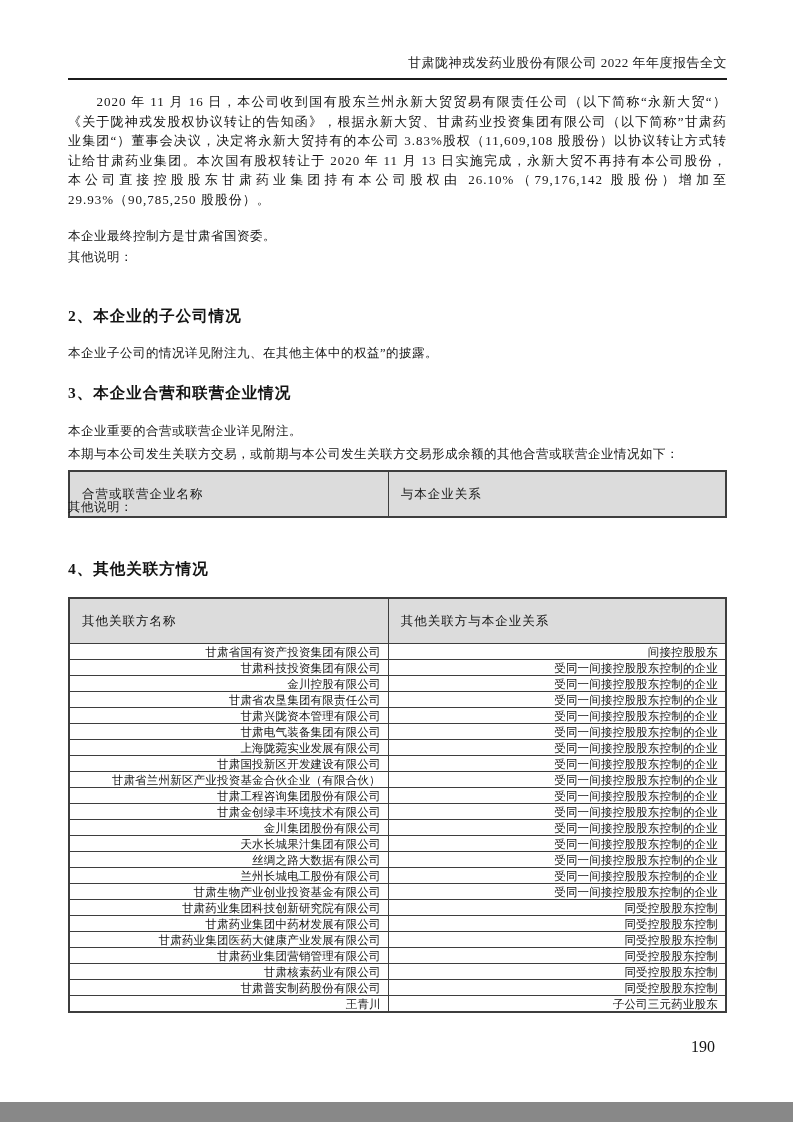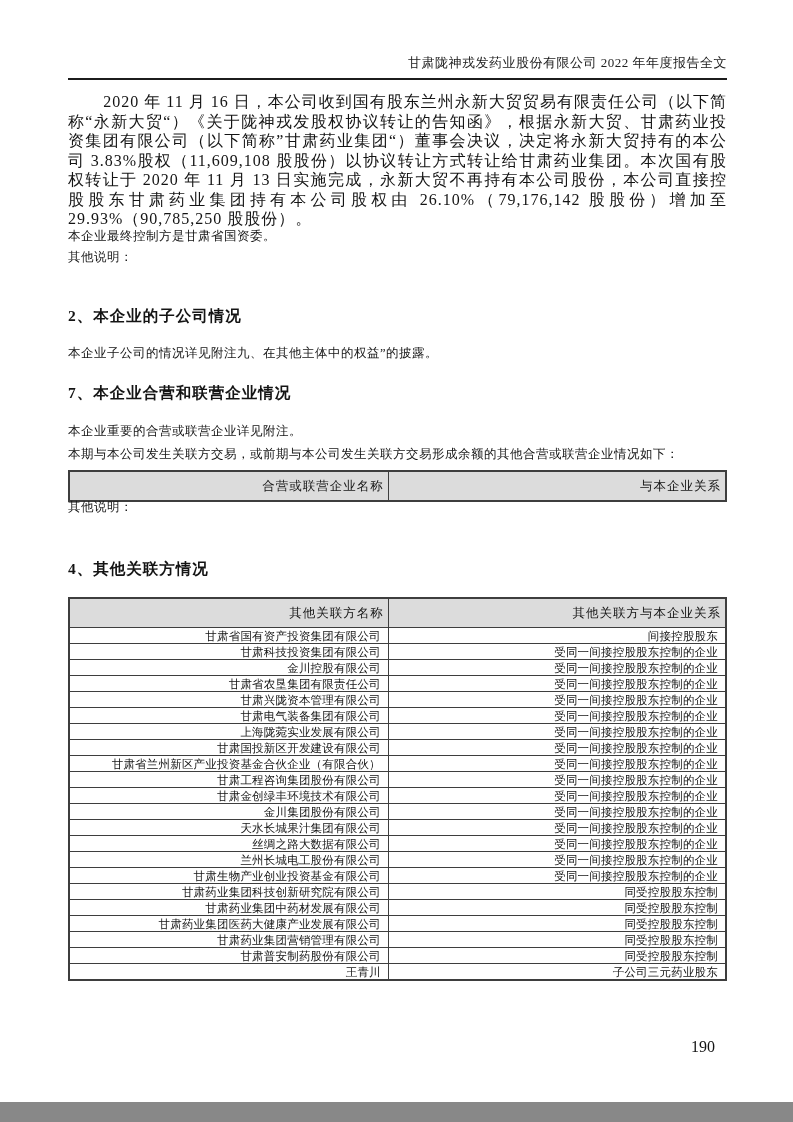--- a/index.html
+++ b/index.html
@@ -10,34 +10,34 @@
     color:#141414;
     text-decoration:underline;
   }
   .abs { position:absolute; left:68px; width:659px; margin:0; }
 
   .doc-header {
     top:54px; text-align:right; font-size:13px; letter-spacing:0.5px;
     padding-bottom:6px; border-bottom:2px solid #1c1c1c; color:#1c1c1c;
   }
   .para-main {
-    top:92px; font-size:16px; line-height:19.5px; text-align:justify;
+    top:92px; font-size:13px; line-height:19.5px; text-align:justify;
     text-indent:2.2em; letter-spacing:1px;
   }
   .small { font-size:12.5px; letter-spacing:0.5px; line-height:15px; }
   .hd { font-weight:bold; font-size:15.5px; letter-spacing:1px; }
 
   table.tbl {
     position:absolute; left:68px; width:659px; border-collapse:collapse;
     table-layout:fixed; border:2px solid #3e3e3e;
   }
   .tbl th {
-    background:var(--hdr-bg,#dcdcdc); font-weight:normal; text-align:right;
+    background:var(--hdr-bg,#dcdcdc); font-weight:normal; text-align:left;
     font-size:12.5px; height:20px; letter-spacing:1px;
-    border:1px solid #3e3e3e; padding:4px;
+    border:1px solid #3e3e3e; padding:12px;
   }
   .tbl td {
     border:1px solid #3e3e3e; font-size:11.5px; height:15px; line-height:14px;
     padding:0 7px; letter-spacing:0.2px; white-space:nowrap; overflow:hidden;
     text-align:right; vertical-align:middle;
   }
   .pagenum { top:1038px; text-align:right; padding-right:12px; box-sizing:border-box; font-size:16px; }
 </style>
 </head>
 <body>
@@ -51,21 +51,21 @@
   <p class="abs para-main">2020 年 11 月 16 日，本公司收到国有股东兰州永新大贸贸易有限责任公司（以下简称“永新大贸“）《关于陇神戎发股权协议转让的告知函》，根据永新大贸、甘肃药业投资集团有限公司（以下简称”甘肃药业集团“）董事会决议，决定将永新大贸持有的本公司 3.83%股权（11,609,108 股股份）以协议转让方式转让给甘肃药业集团。本次国有股权转让于 2020 年 11 月 13 日实施完成，永新大贸不再持有本公司股份，本公司直接控股股东甘肃药业集团持有本公司股权由 26.10%（79,176,142 股股份）增加至 29.93%（90,785,250 股股份）。</p>
 
   <p class="abs small" style="top:229px">本企业最终控制方是甘肃省国资委。</p>
 
   <p class="abs small" style="top:250px">其他说明：</p>
 
   <div class="abs hd" style="top:306px">2、本企业的子公司情况</div>
 
   <p class="abs small" style="top:346px">本企业子公司的情况详见附注九、在其他主体中的权益”的披露。</p>
 
-  <div class="abs hd" style="top:383px">7、本企业合营和联营企业情况</div>
+  <div class="abs hd" style="top:383px">3、本企业合营和联营企业情况</div>
 
   <p class="abs small" style="top:424px">本企业重要的合营或联营企业详见附注。</p>
 
   <p class="abs small" style="top:447px">本期与本公司发生关联方交易，或前期与本公司发生关联方交易形成余额的其他合营或联营企业情况如下：</p>
 
   <table class="tbl" style="top:470px">
     <colgroup>
         <col style="width:48.6%">
         <col>
       </colgroup>
@@ -167,20 +167,24 @@
     </tr>
         <tr>
       <td>甘肃药业集团医药大健康产业发展有限公司</td>
       <td>同受控股股东控制</td>
     </tr>
         <tr>
       <td>甘肃药业集团营销管理有限公司</td>
       <td>同受控股股东控制</td>
     </tr>
         <tr>
+      <td>甘肃核素药业有限公司</td>
+      <td>同受控股股东控制</td>
+    </tr>
+        <tr>
       <td>甘肃普安制药股份有限公司</td>
       <td>同受控股股东控制</td>
     </tr>
         <tr>
       <td>王青川</td>
       <td>子公司三元药业股东</td>
     </tr>
       </tbody>
   </table>
 

